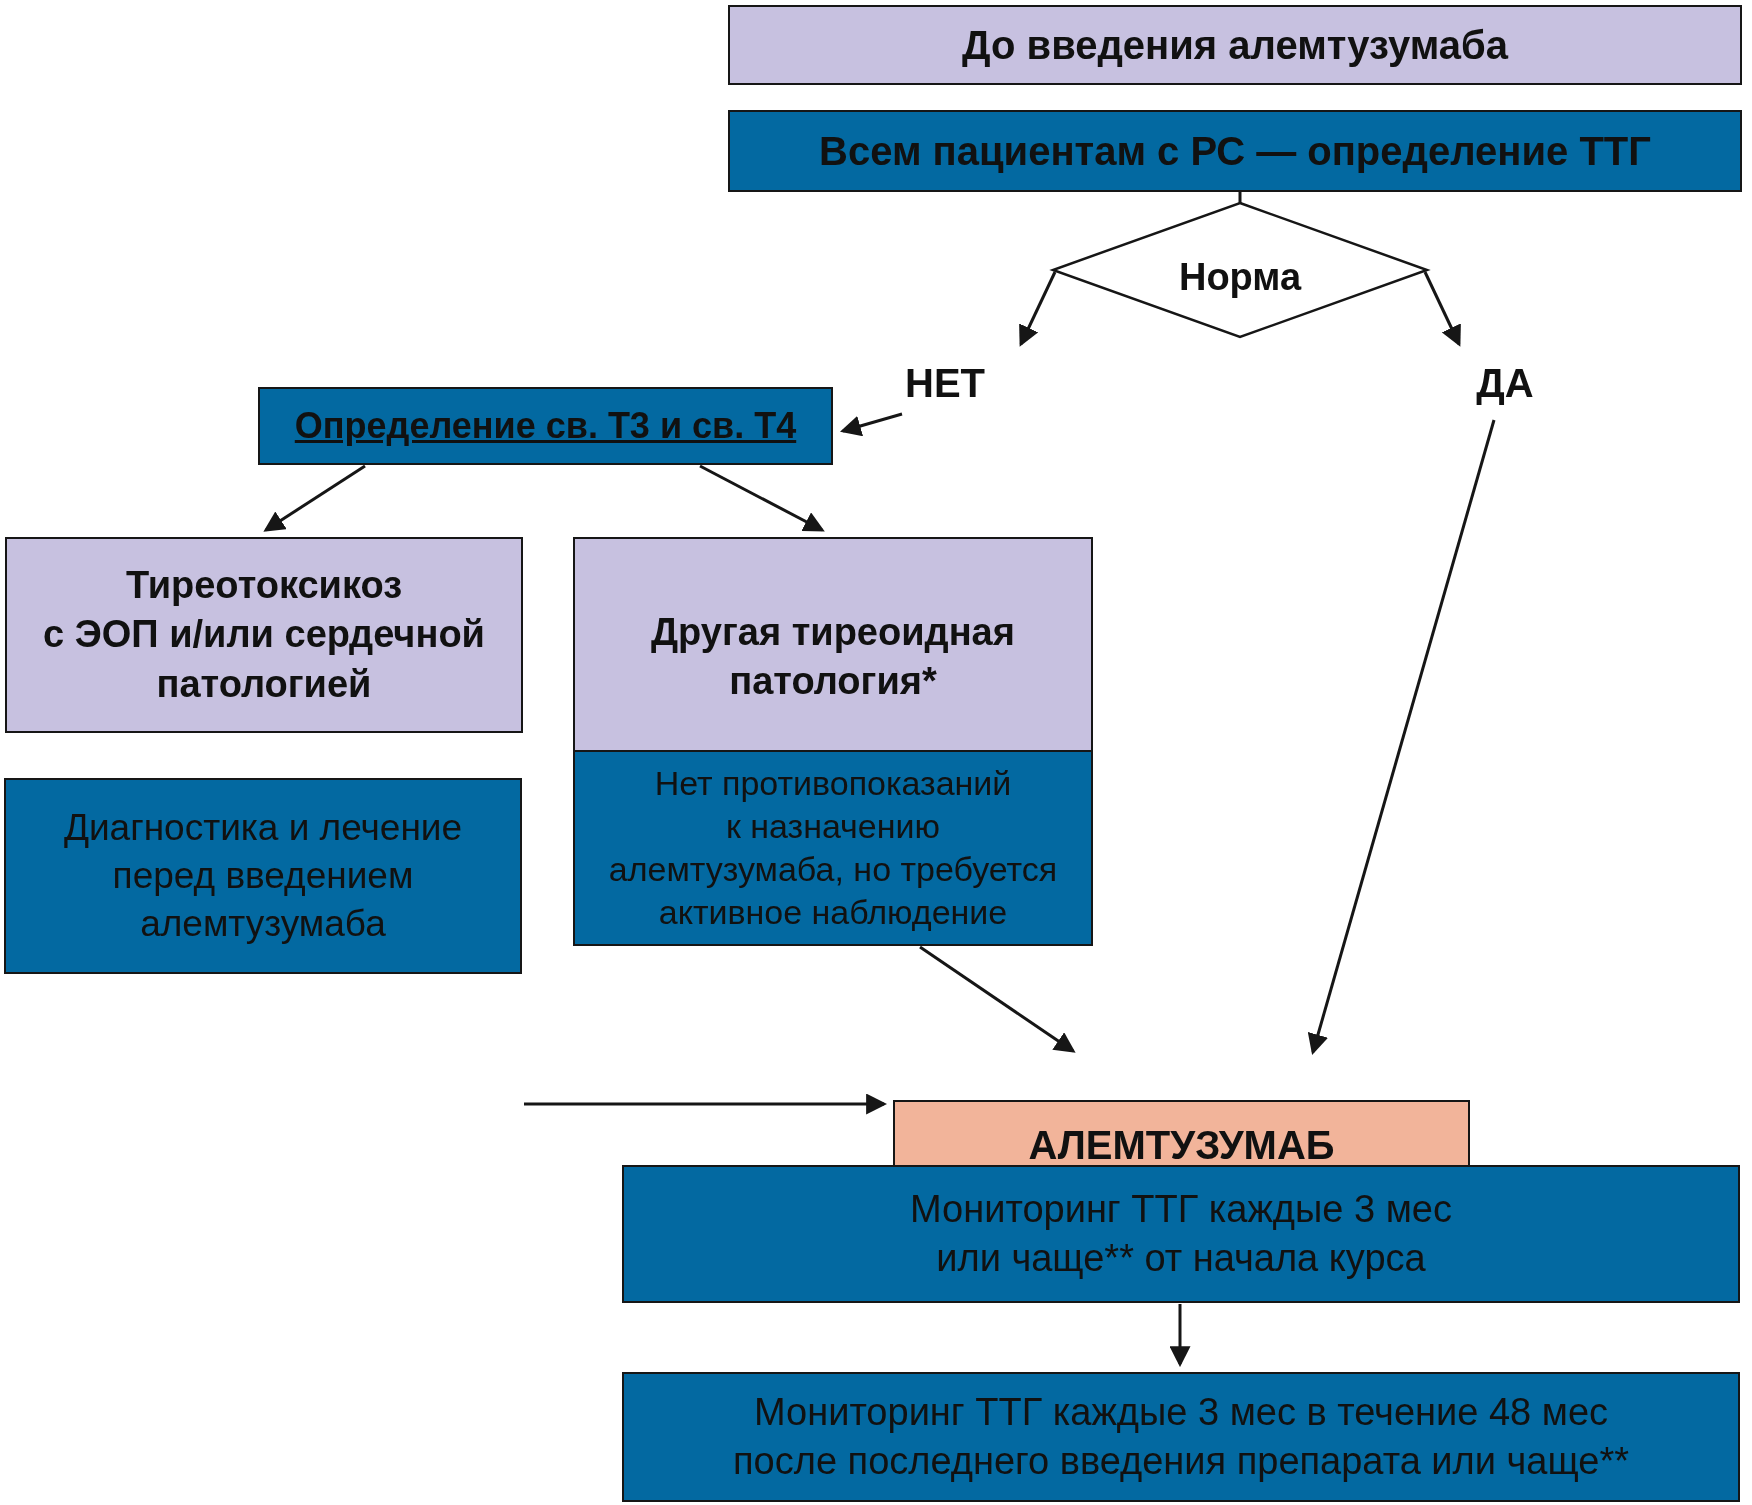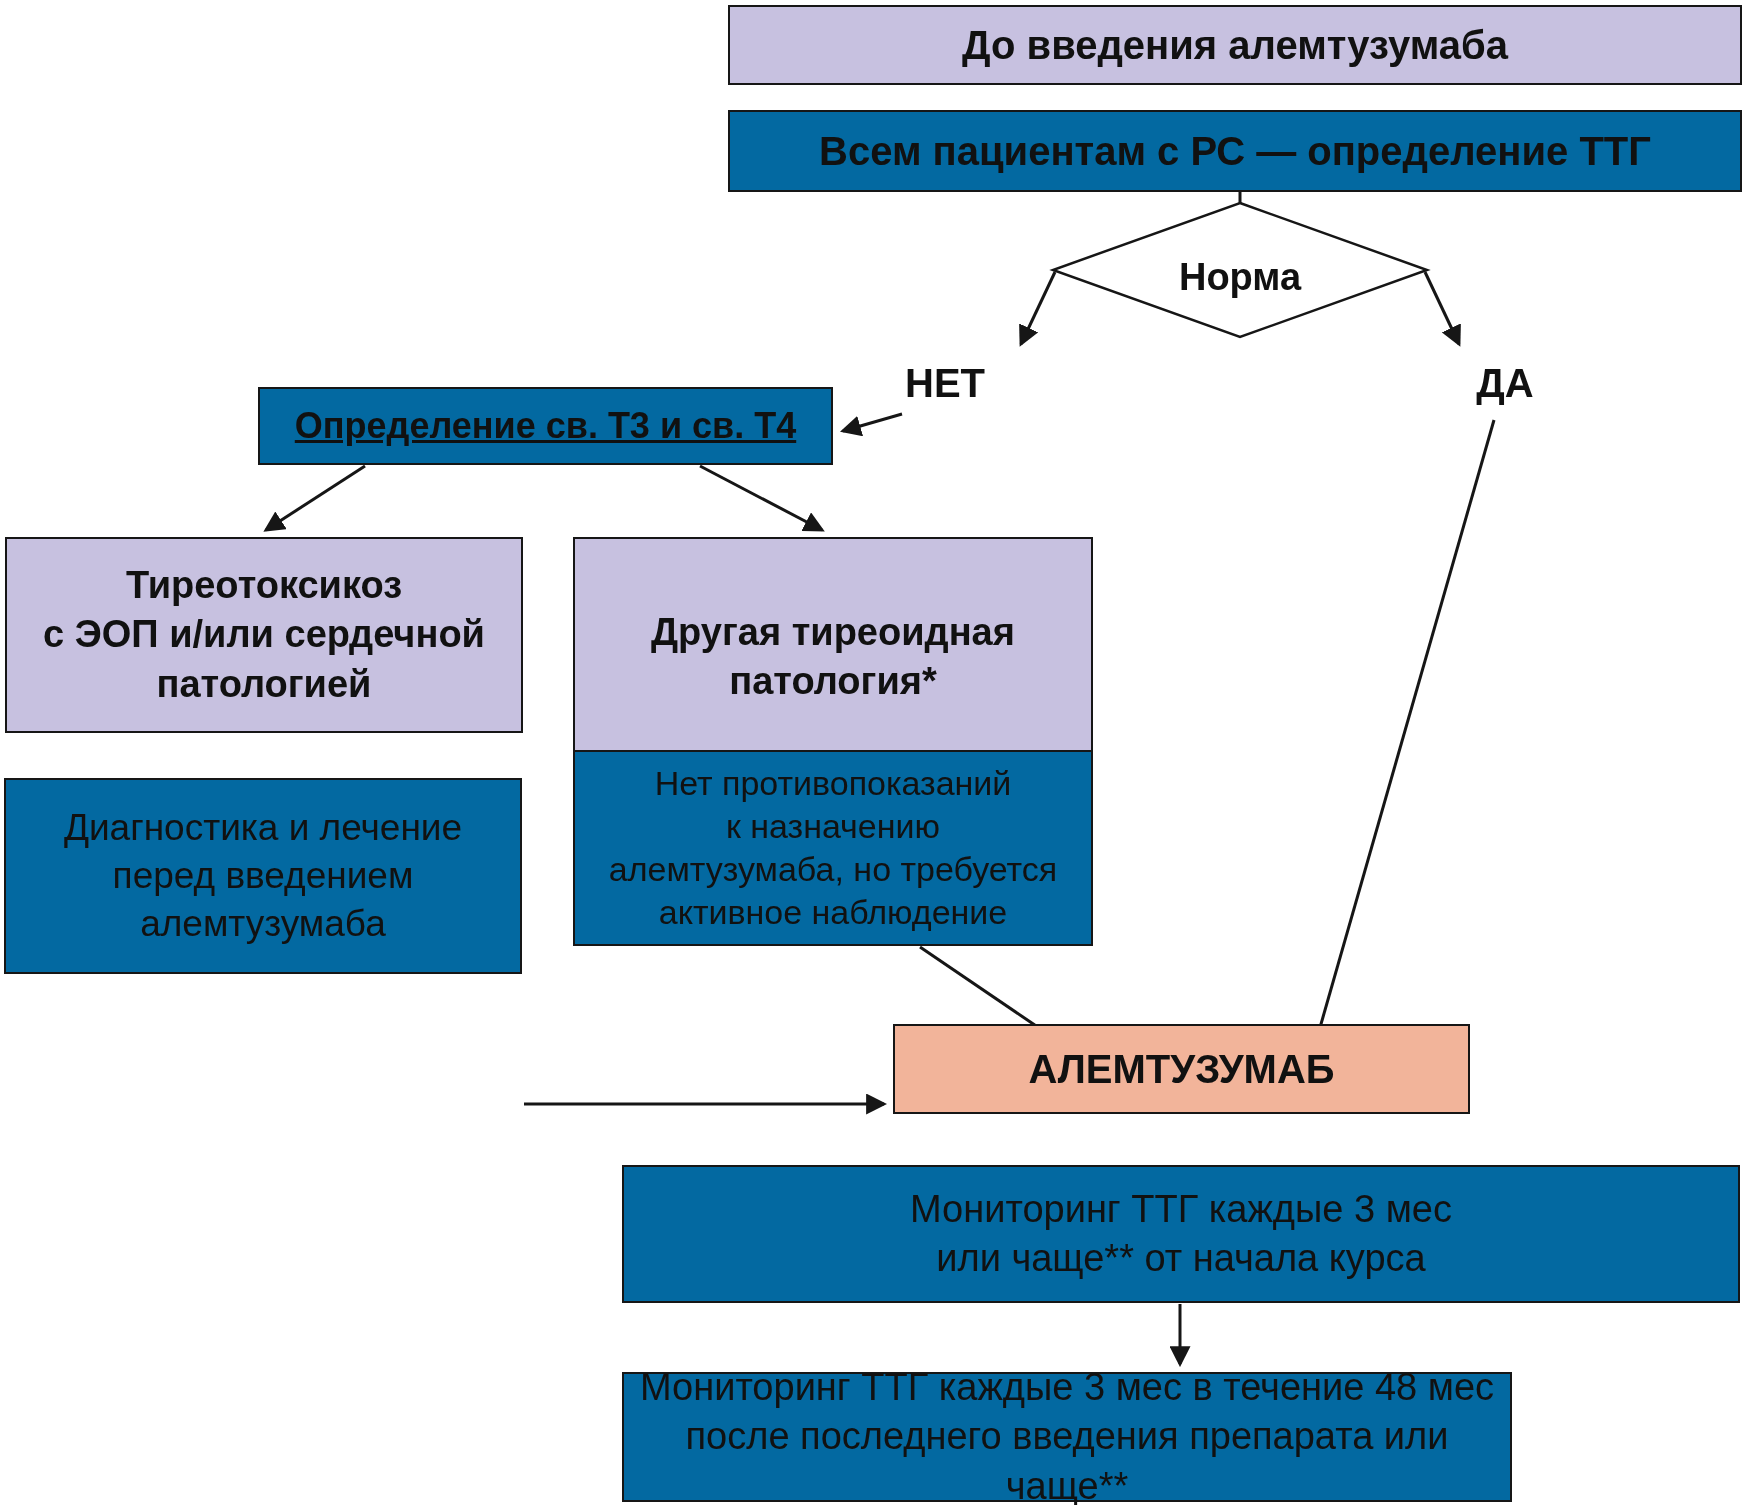--- a/index.html
+++ b/index.html
@@ -87,21 +87,21 @@
   <div class="node t37" style="left:4px; top:750px; width:518px; height:196px;margin-top:28px;">Диагностика и лечение
 перед введением
 алемтузумаба</div>
 
   <div class="node t34" style="left:573px; top:750px; width:520px; height:196px;">Нет противопоказаний
 к назначению
 алемтузумаба, но требуется
 активное наблюдение</div>
 
 
-  <div class="node salmon bold t40" style="left:893px; top:1024px; width:577px; height:90px;">АЛЕМТУЗУМАБ</div>
+  <div class="node salmon bold t40" style="left:893px; top:1100px; width:577px; height:90px;">АЛЕМТУЗУМАБ</div>
 
   <div class="node t38" style="left:622px; top:1165px; width:1118px; height:138px;">Мониторинг ТТГ каждые 3 мес
 или чаще** от начала курса</div>
 
-  <div class="node t38" style="left:622px; top:1372px; width:890px; height:130px;">Мониторинг ТТГ каждые 3 мес в течение 48 мес
+  <div class="node t38" style="left:622px; top:1372px; width:1118px; height:130px;">Мониторинг ТТГ каждые 3 мес в течение 48 мес
 после последнего введения препарата или чаще**</div>
 
 </div>
 
 </body></html>

